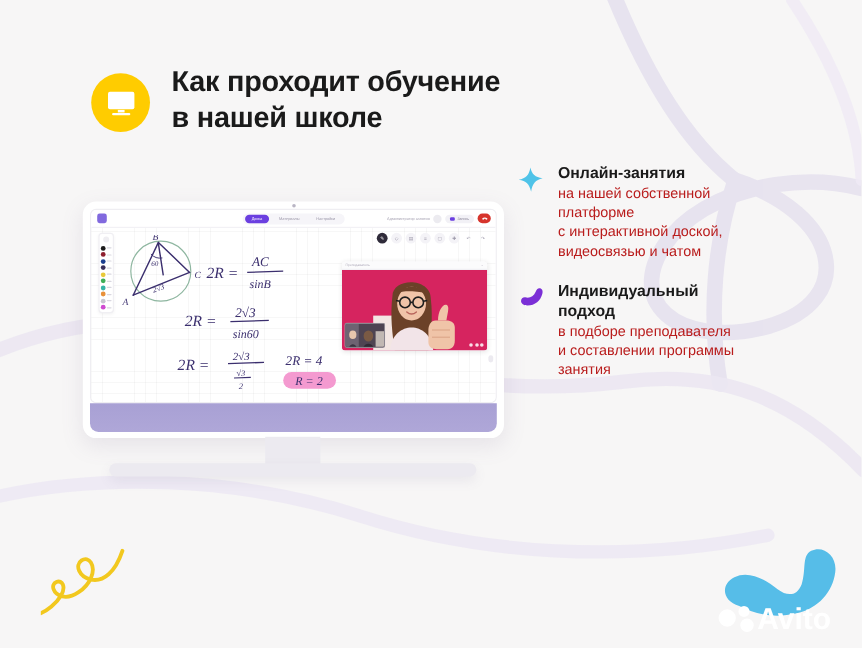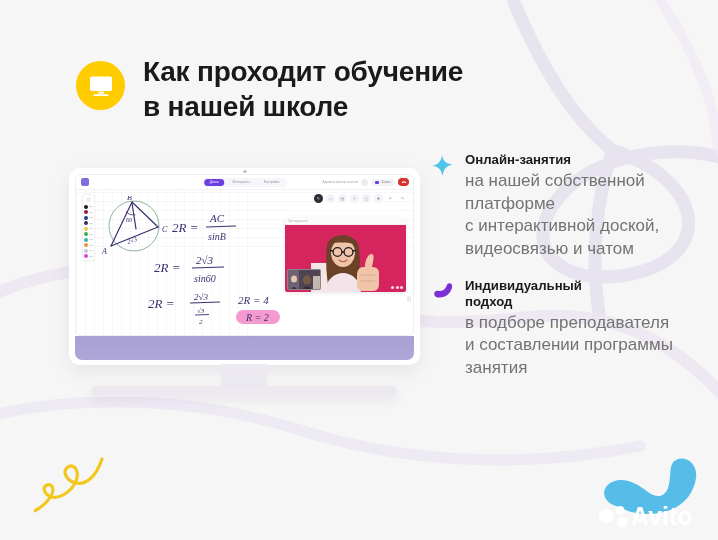--- a/index.html
+++ b/index.html
@@ -27,21 +27,21 @@
   }
   .header-badge {
     width: 49px; height: 49px; border-radius: 50%;
     background: #FFCC00;
     display: flex; align-items: center; justify-content: center;
     flex: 0 0 auto;
     margin-top: 7px;
   }
   .monitor-icon { display: block; }
   .header-title {
-    font-size: 28px;
+    font-size: 24px;
     font-weight: 700;
     line-height: 1.26;
     color: #1a1a1a;
     letter-spacing: -0.2px;
     white-space: pre-line;
   }
 
   
   .monitor {
     position: absolute;
@@ -198,33 +198,33 @@
   .vdot { width:3px;height:3px;border-radius:50%;background:rgba(255,255,255,.85); }
 
   .scroll-nub {
     position:absolute; right:2px; top:106px;
     width:4px;height:6px;border-radius:2px;background:#eceaf0;
   }
 
   
   .features {
     position: absolute;
-    left: 430px; top: 152px;
+    left: 430px; top: 136px;
     width: 278px;
   }
   .feature { display: flex; gap: 9px; margin-bottom: 17px; }
   .feature:last-child { margin-bottom: 0; }
   .f-marker { width: 26px; flex: 0 0 26px; padding-top: 2px; }
   .f-text { flex: 1; }
   .f-title {
     font-size: 13.2px; font-weight: 700; color: #1a1a1a;
     line-height: 1.22; margin-bottom: 2px; white-space: pre-line;
   }
   .f-desc {
-    font-size: 17px; color: #737373; line-height: 1.33; white-space: pre-line;
+    font-size: 12px; color: #b91c1c; line-height: 1.33; white-space: pre-line;
   }
 
   
   .squiggle { position: absolute; left: 34px; top: 457px; }
 
   
   .avito { position: absolute; right: 4px; bottom: 4px; }
 </style>
 </head>
 <body>

